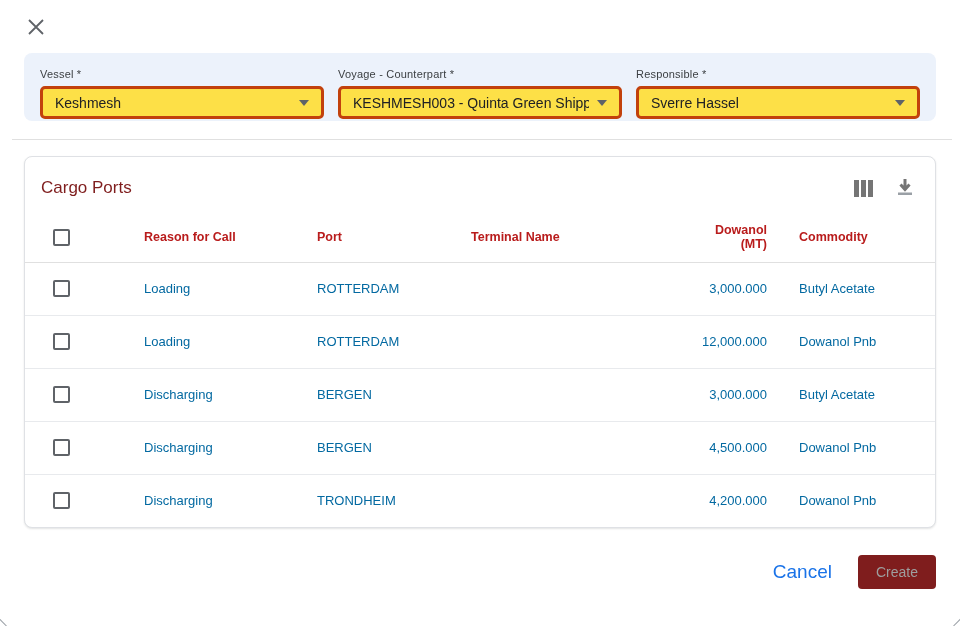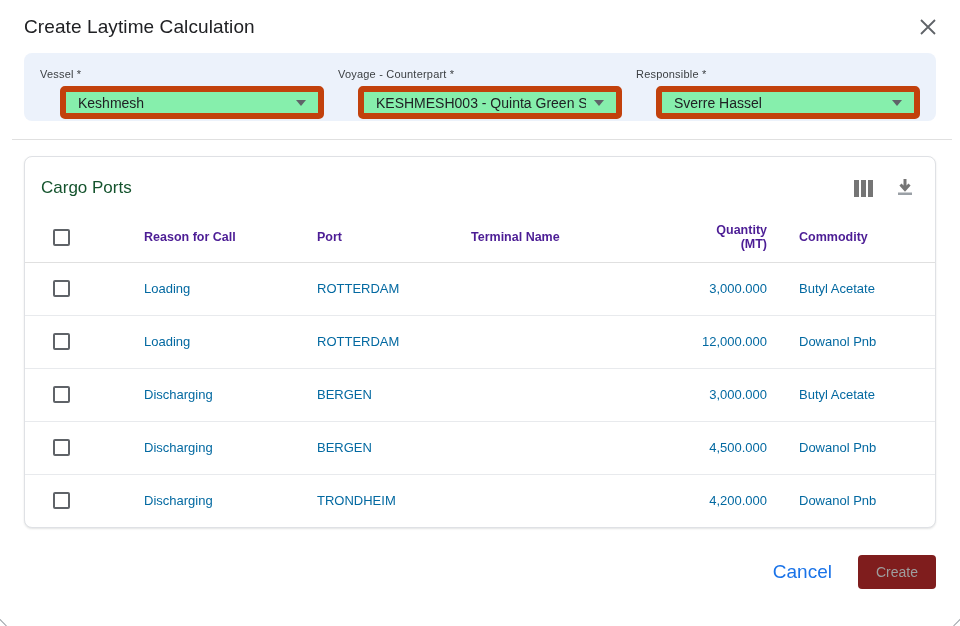--- a/index.html
+++ b/index.html
@@ -28,24 +28,24 @@
   .form-panel {
     margin: 2px 24px 0 24px;
     background: #ECF2FB;
     border-radius: 8px;
     padding: 15px 16px 2px 16px;
     display: flex; gap: 14px;
   }
   .field { flex: 1; min-width: 0; }
   .field-label { font-size: 11px; color: #3C4043; margin-bottom: 6px; letter-spacing: .2px; }
   .select {
-    height: 33px; background: #86efac;
-    border: 6px solid #c2410c; border-radius: 5px;
+    height: 33px; background: #fde047;
+    border: 3px solid #c2410c; border-radius: 5px;
     display: flex; align-items: center;
-    padding: 0 12px; cursor: pointer; margin-left: 20px;
+    padding: 0 12px; cursor: pointer;
   }
   .select-value {
     flex: 1; font-size: 14px; color: #202124;
     white-space: nowrap; overflow: hidden;
   }
   .caret {
     width: 0; height: 0; margin-left: 8px; flex: none;
     border-left: 5px solid transparent; border-right: 5px solid transparent;
     border-top: 6px solid #5F6368;
   }
@@ -59,32 +59,32 @@
     background: #fff;
     border: 1px solid #DFE1E5;
     border-radius: 8px;
     box-shadow: 0 1px 2px rgba(60,64,67,.14);
     overflow: hidden;
   }
   .card-header {
     display: flex; align-items: center; justify-content: space-between;
     padding: 20px 20px 14px 16px;
   }
-  .card-title { font-size: 17px; font-weight: 400; color: #14532d; text-align: center; }
+  .card-title { font-size: 17px; font-weight: 400; color: #7f1d1d; text-align: center; }
   .card-actions { display: flex; align-items: center; gap: 20px; }
   .icon-btn { border: none; background: transparent; cursor: pointer; padding: 2px; display: flex; }
 
   table { width: 100%; border-collapse: collapse; table-layout: fixed; }
   col.c-check { width: 119px; }
   col.c-reason { width: 173px; }
   col.c-port { width: 154px; }
   col.c-terminal { width: 220px; }
   col.c-qty { width: 96px; }
   th {
-    font-size: 12.5px; font-weight: 700; color: #4c1d95;
+    font-size: 12.5px; font-weight: 700; color: #b91c1c;
     text-align: left; height: 49px; vertical-align: middle;
     border-bottom: 1px solid #E0E0E0;
   }
   td {
     font-size: 13px; color: #0369a1;
     height: 53px; vertical-align: middle;
     border-bottom: 1px solid #E8EAED;
   }
   tbody tr:last-child td { border-bottom: none; }
   .cell-check { padding-left: 28px; }
@@ -114,21 +114,20 @@
 
   
   .grip { position: absolute; bottom: 3px; width: 10px; height: 1px; background: #9AA0A6; }
   .grip-left  { left: -2px;  transform: rotate(45deg); }
   .grip-right { right: -2px; transform: rotate(-45deg); }
 </style>
 </head>
 <body>
 
 <div class="dlg-header">
-  <div class="dlg-title">Create Laytime Calculation</div>
   <button class="close-btn">
     <svg width="16" height="16" viewBox="0 0 16 16">
       <path d="M1 1 L15 15 M15 1 L1 15" stroke="#5F6368" stroke-width="1.8" fill="none"></path>
     </svg>
   </button>
 </div>
 
 <div class="form-panel">
   <div class="field">
     <div class="field-label">Vessel *</div>
@@ -183,21 +182,21 @@
       <col class="c-terminal">
         <col class="c-qty">
         <col>
     </colgroup>
     <thead>
       <tr>
         <th class="cell-check"><span class="checkbox"></span></th>
         <th>Reason for Call</th>
         <th>Port</th>
         <th>Terminal Name</th>
-        <th class="cell-qty">Quantity (MT)</th>
+        <th class="cell-qty">Dowanol (MT)</th>
         <th class="cell-commodity">Commodity</th>
       </tr>
     </thead>
     <tbody>
       <tr>
         <td class="cell-check"><span class="checkbox"></span></td>
         <td>Loading</td>
         <td>ROTTERDAM</td>
         <td></td>
         <td class="cell-qty">3,000.000</td>

